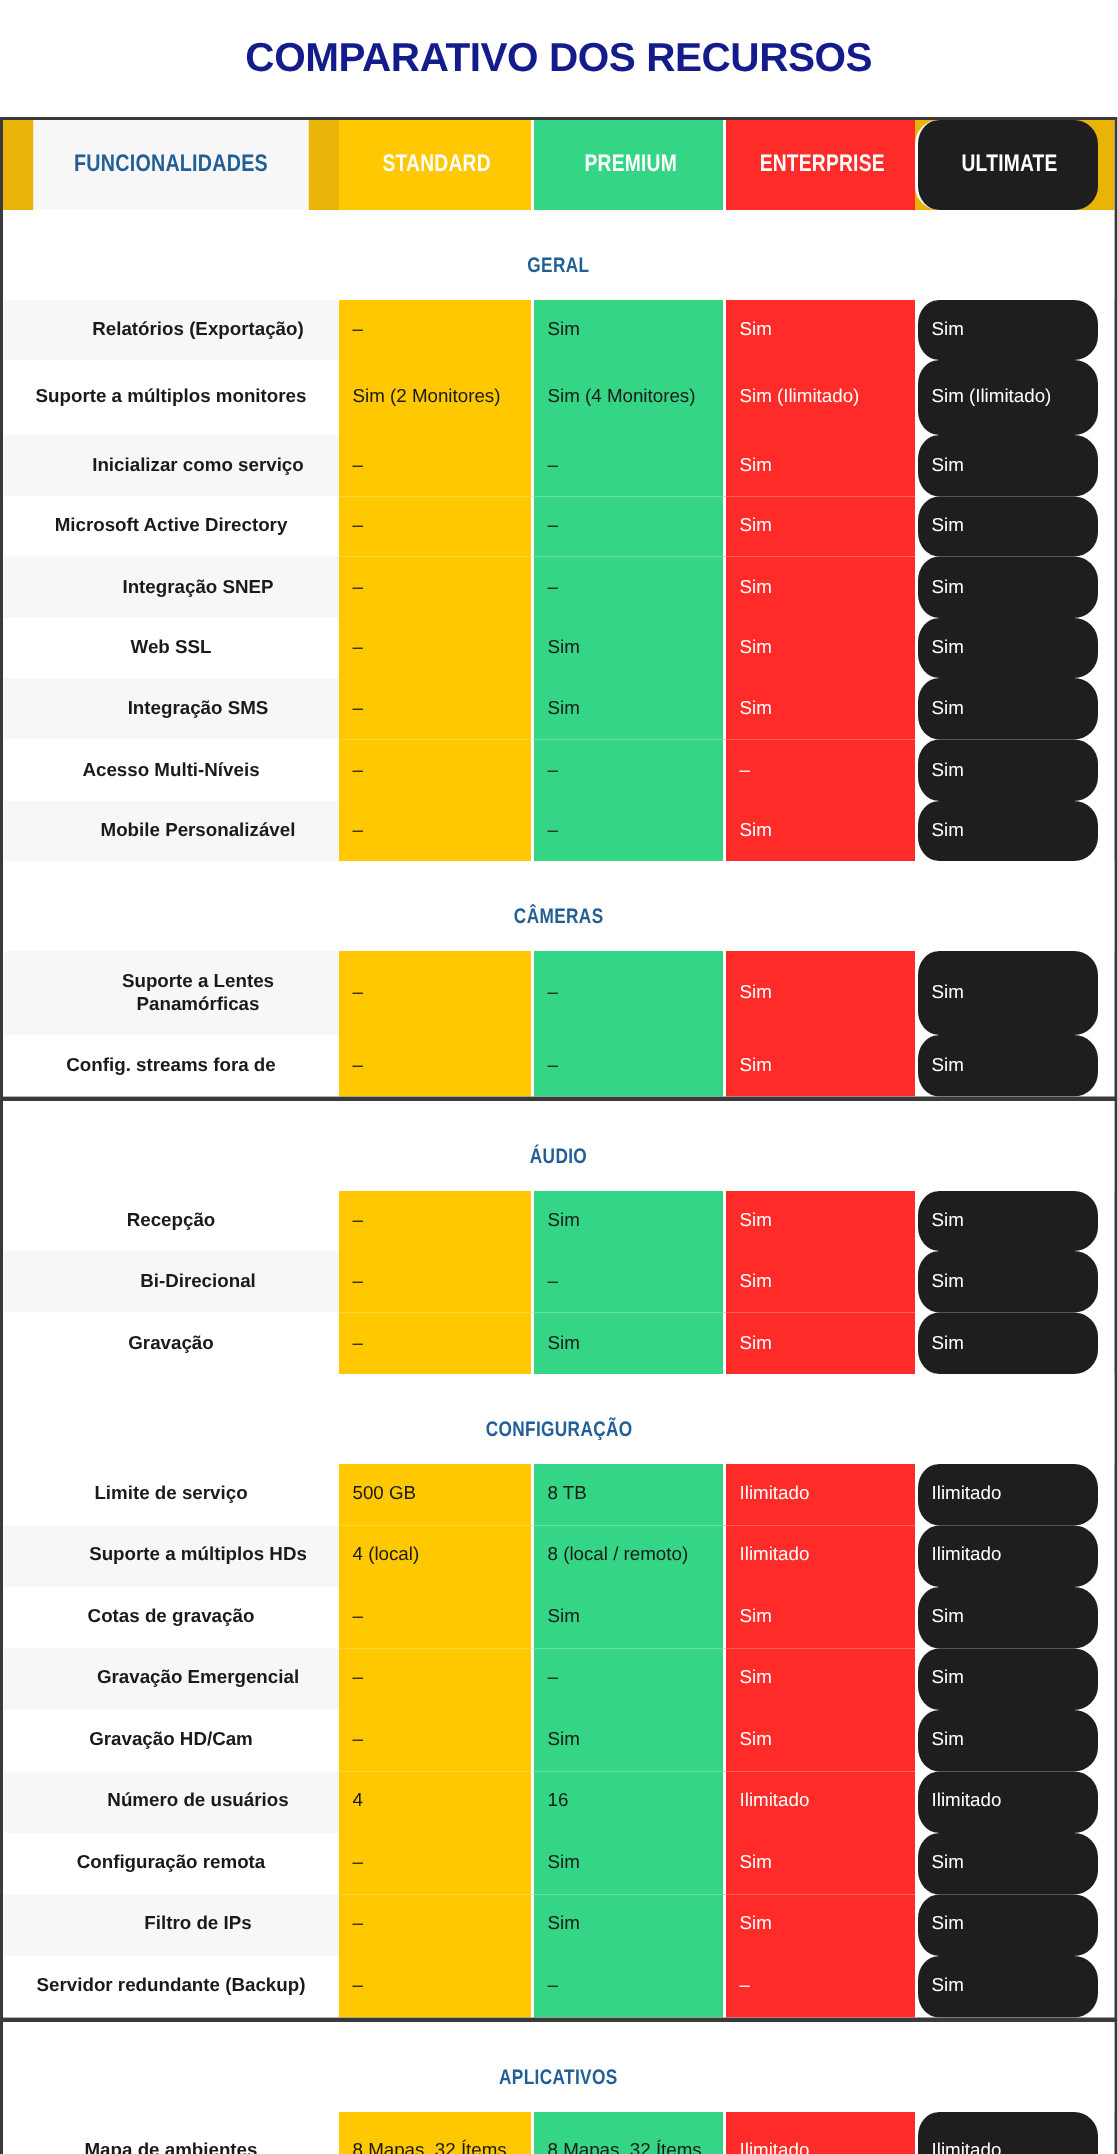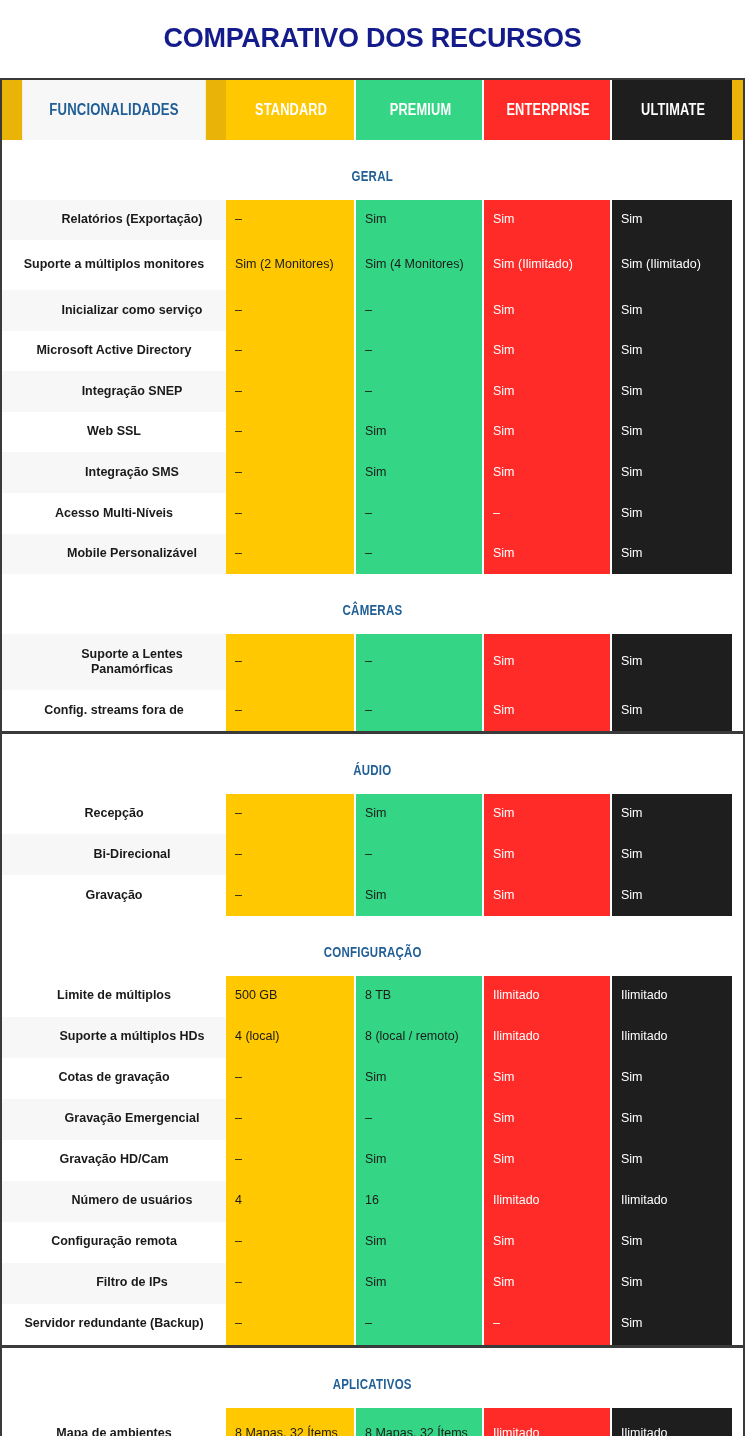--- a/index.html
+++ b/index.html
@@ -75,21 +75,21 @@
     display: flex;
     align-items: center;
     justify-content: flex-start;
     font-size: 12.5px;
     padding: 4px 6px 4px 9px;
     line-height: 1.25;
   }
   .c-val.col-std  { background: #FFC800; color: #1a1a1a; }
   .c-val.col-prem { background: #34D685; color: #1a1a1a; }
   .c-val.col-ent  { background: #FF2B28; color: #ffffff; align-items: center; }
-  .c-val.col-ult  { background: #1E1E1E; color: #ffffff; width: 122px; flex: 0 0 122px; }
+  .c-val.col-ult  { background: #1E1E1E; color: #ffffff; width: 122px; flex: 0 0 122px; border-radius: 16px; }
 
   .trow.alt .c-feature { background: #F7F7F7; padding-left: 44px; }
   .trow .c-feature     { background: #ffffff; }
 
   
   .c-val + .c-val { border-left: 2px solid #ffffff; }
 
   
   .header-row { height: 60px; background: #eab308; }
   .header-row .c-feature {
@@ -273,21 +273,21 @@
       <div class="c-feature">Gravação</div>
       <div class="c-val col-std">–</div>
       <div class="c-val col-prem">Sim</div>
       <div class="c-val col-ent">Sim</div>
       <div class="c-val col-ult">Sim</div>
     </div>
 
     <div class="section-title"><span>CONFIGURAÇÃO</span></div>
 
     <div class="trow h41" style="height:41px">
-      <div class="c-feature">Limite de múltiplos</div>
+      <div class="c-feature">Limite de serviço</div>
       <div class="c-val col-std">500 GB</div>
       <div class="c-val col-prem">8 TB</div>
       <div class="c-val col-ent">Ilimitado</div>
       <div class="c-val col-ult">Ilimitado</div>
     </div>
 
     <div class="trow alt" style="height:41px">
       <div class="c-feature">Suporte a múltiplos HDs</div>
       <div class="c-val col-std">4 (local)</div>
       <div class="c-val col-prem">8 (local / remoto)</div>

